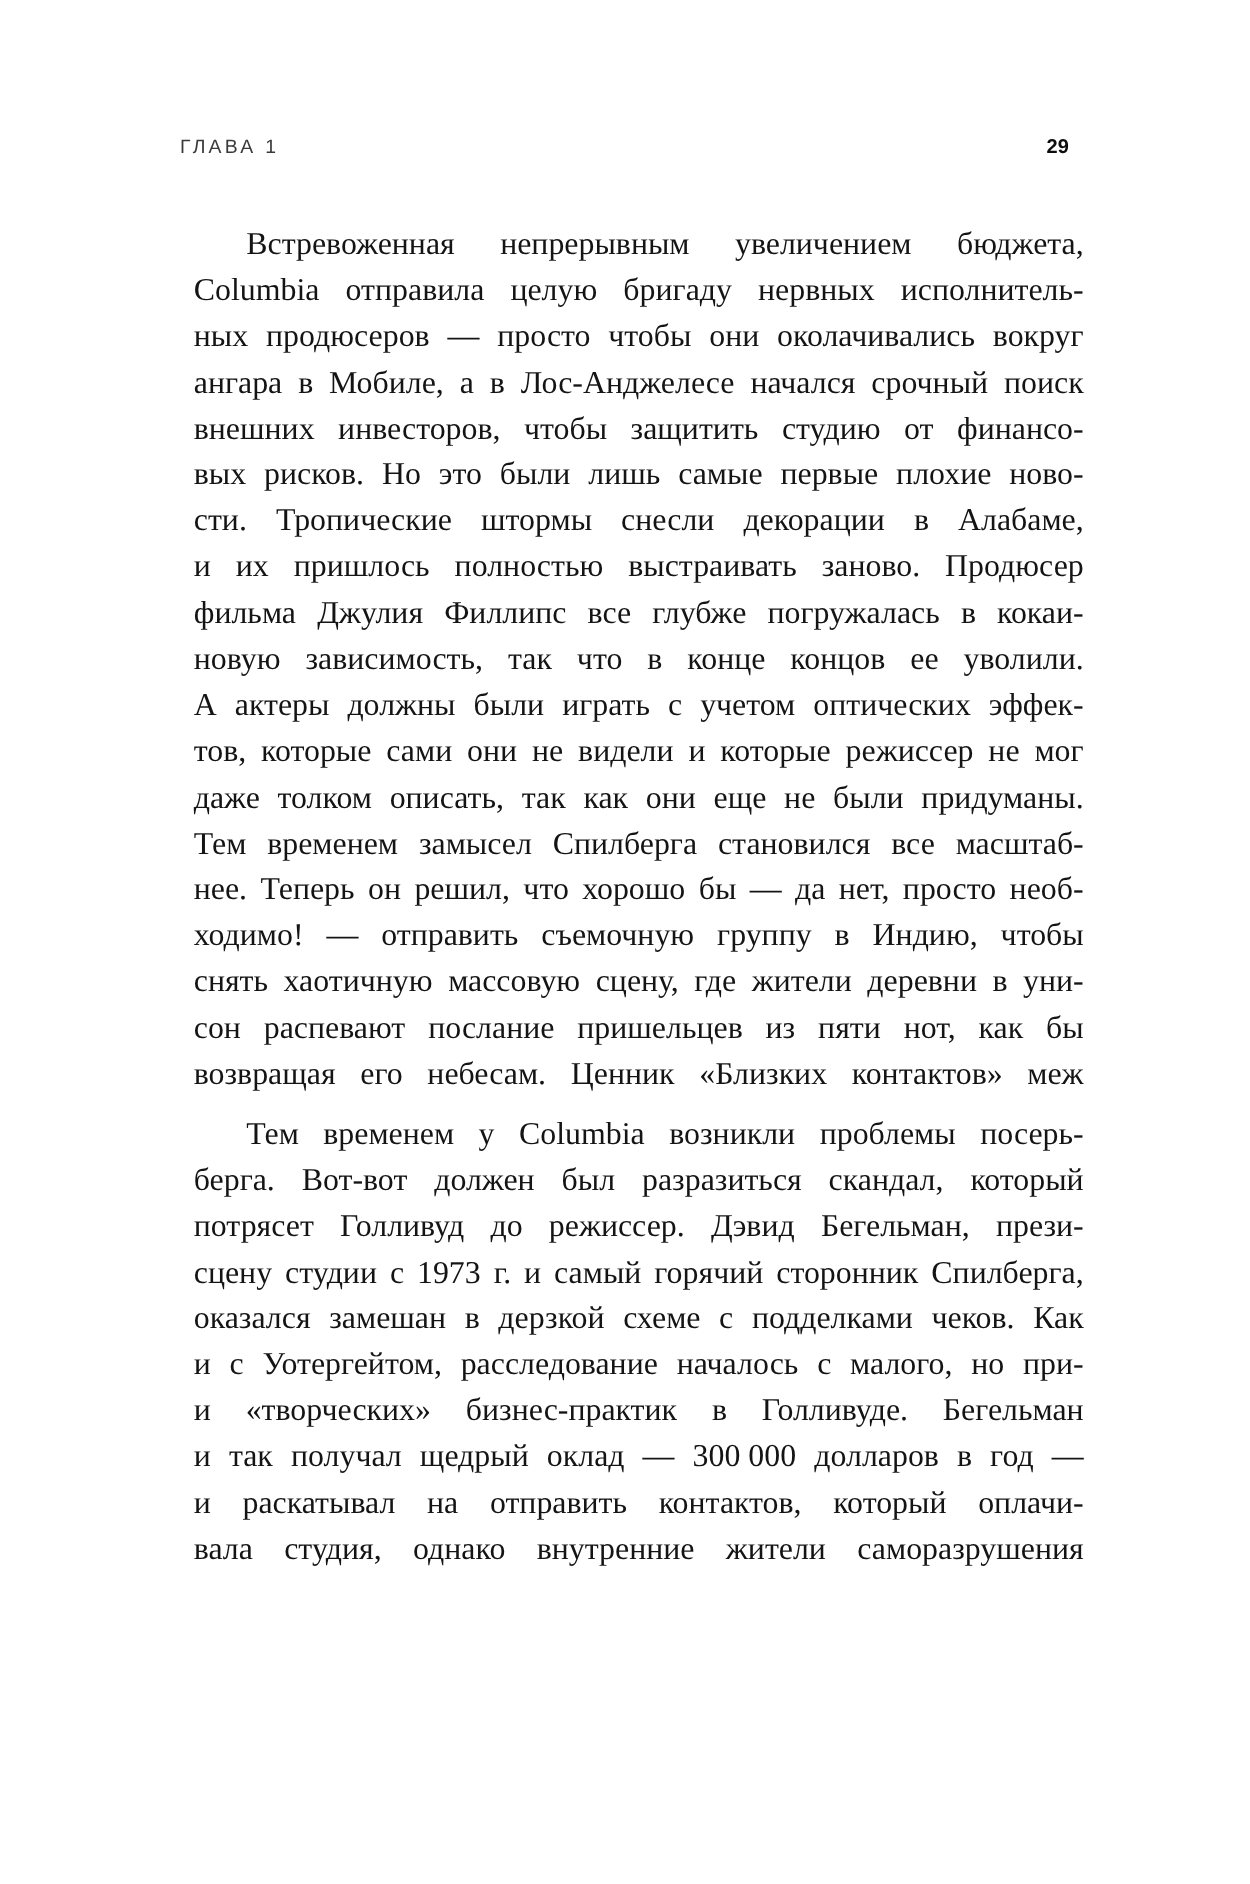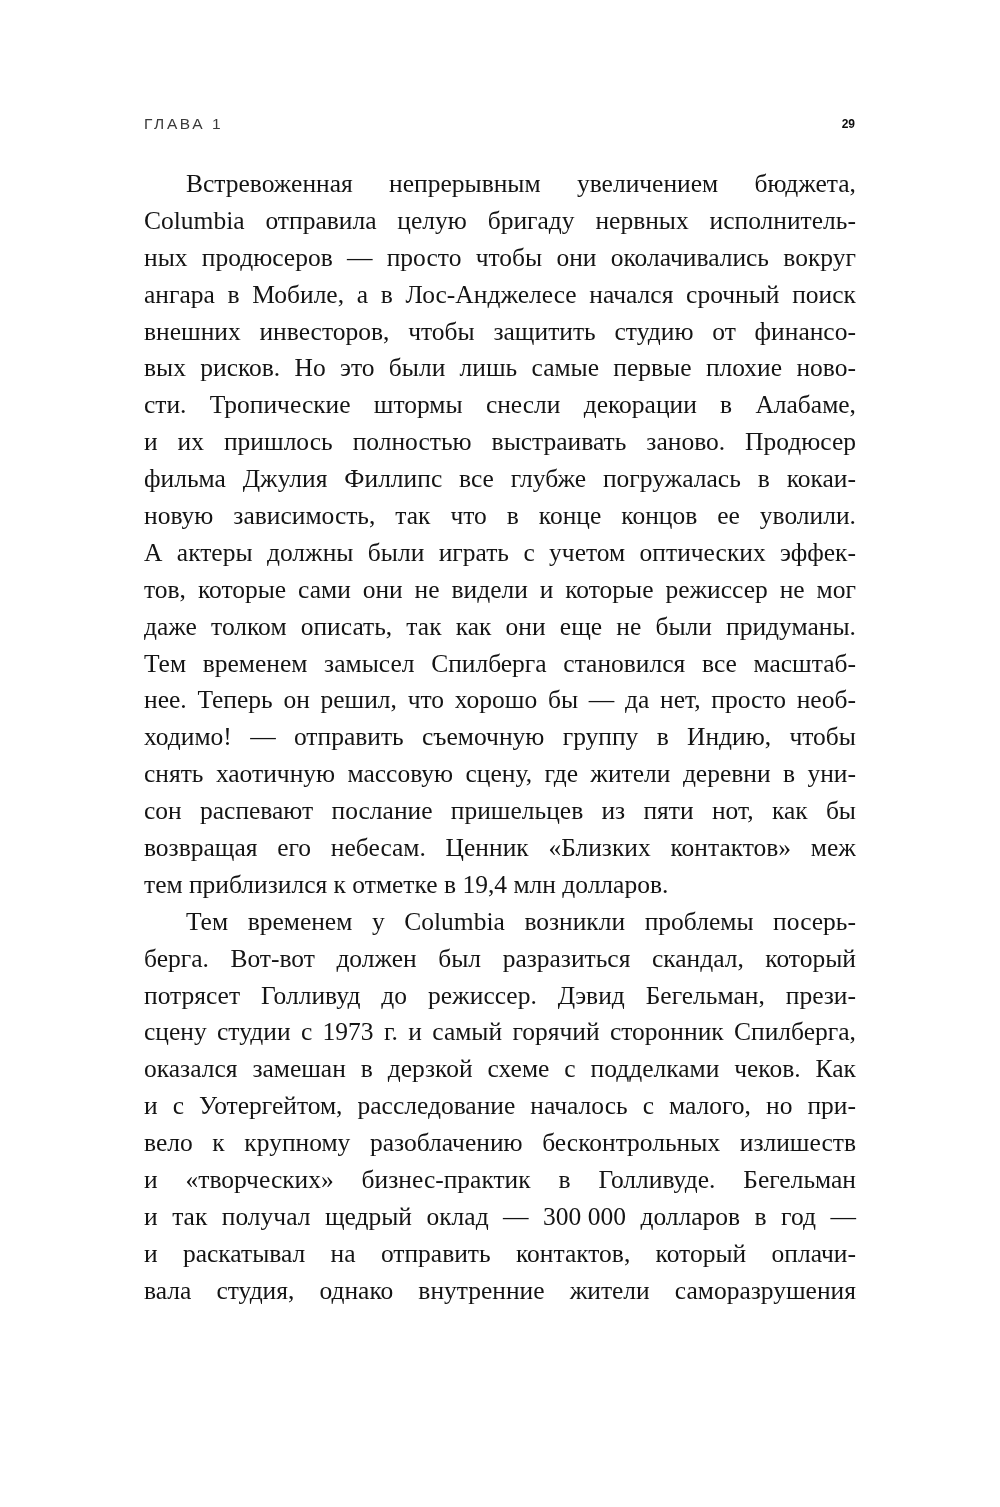--- a/index.html
+++ b/index.html
@@ -28,53 +28,53 @@
   }
 
   
   .running-head {
     position: absolute;
     left: 144px;
     top: 108px;
     width: 711px;
     height: 26px;
     display: flex;
-    align-items: flex-end;
+    align-items: flex-start;
     justify-content: space-between;
   }
 
   .chapter-label {
     font-family: "Liberation Sans", "DejaVu Sans", sans-serif;
     font-size: 15.5px;
     font-weight: 400;
     letter-spacing: 2.6px;
     color: #3a3a3a;
     white-space: nowrap;
     line-height: 20px;
   }
 
   .folio {
     font-family: "Liberation Sans", "DejaVu Sans", sans-serif;
-    font-size: 12px;
+    font-size: 16px;
     font-weight: 700;
     color: #0d0d0d;
     letter-spacing: 0px;
     line-height: 20px;
   }
 
   
   .text-block {
     position: absolute;
     left: 144px;
     top: 166px;
     width: 712px;
   }
 
   .para {
-    margin: 0;
+    margin: 11px;
   }
 
   
   .line {
     display: block;
     width: 712px;
     height: 36.9px;
     line-height: 36.9px;
     font-size: 25.5px;
     white-space: nowrap;
@@ -304,21 +304,20 @@
         </span>
         <span class="line just">
           <span class="w">возвращая</span>
           <span class="w">его</span>
           <span class="w">небесам.</span>
           <span class="w">Ценник</span>
           <span class="w">«Близких</span>
           <span class="w">контактов»</span>
           <span class="w">меж</span>
         </span>
-        <span class="line flush">тем приблизился к отметке в 19,4 млн долларов.</span>
       </p>
       <p class="para">
         <span class="line just indent">
           <span class="w">Тем</span>
           <span class="w">временем</span>
           <span class="w">у</span>
           <span class="w">Columbia</span>
           <span class="w">возникли</span>
           <span class="w">проблемы</span>
           <span class="w">посерь-</span>
@@ -369,28 +368,20 @@
           <span class="w">с</span>
           <span class="w">Уотергейтом,</span>
           <span class="w">расследование</span>
           <span class="w">началось</span>
           <span class="w">с</span>
           <span class="w">малого,</span>
           <span class="w">но</span>
           <span class="w">при-</span>
         </span>
         <span class="line just">
-          <span class="w">вело</span>
-          <span class="w">к</span>
-          <span class="w">крупному</span>
-          <span class="w">разоблачению</span>
-          <span class="w">бесконтрольных</span>
-          <span class="w">излишеств</span>
-        </span>
-        <span class="line just">
           <span class="w">и</span>
           <span class="w">«творческих»</span>
           <span class="w">бизнес-практик</span>
           <span class="w">в</span>
           <span class="w">Голливуде.</span>
           <span class="w">Бегельман</span>
         </span>
         <span class="line just">
           <span class="w">и</span>
           <span class="w">так</span>

